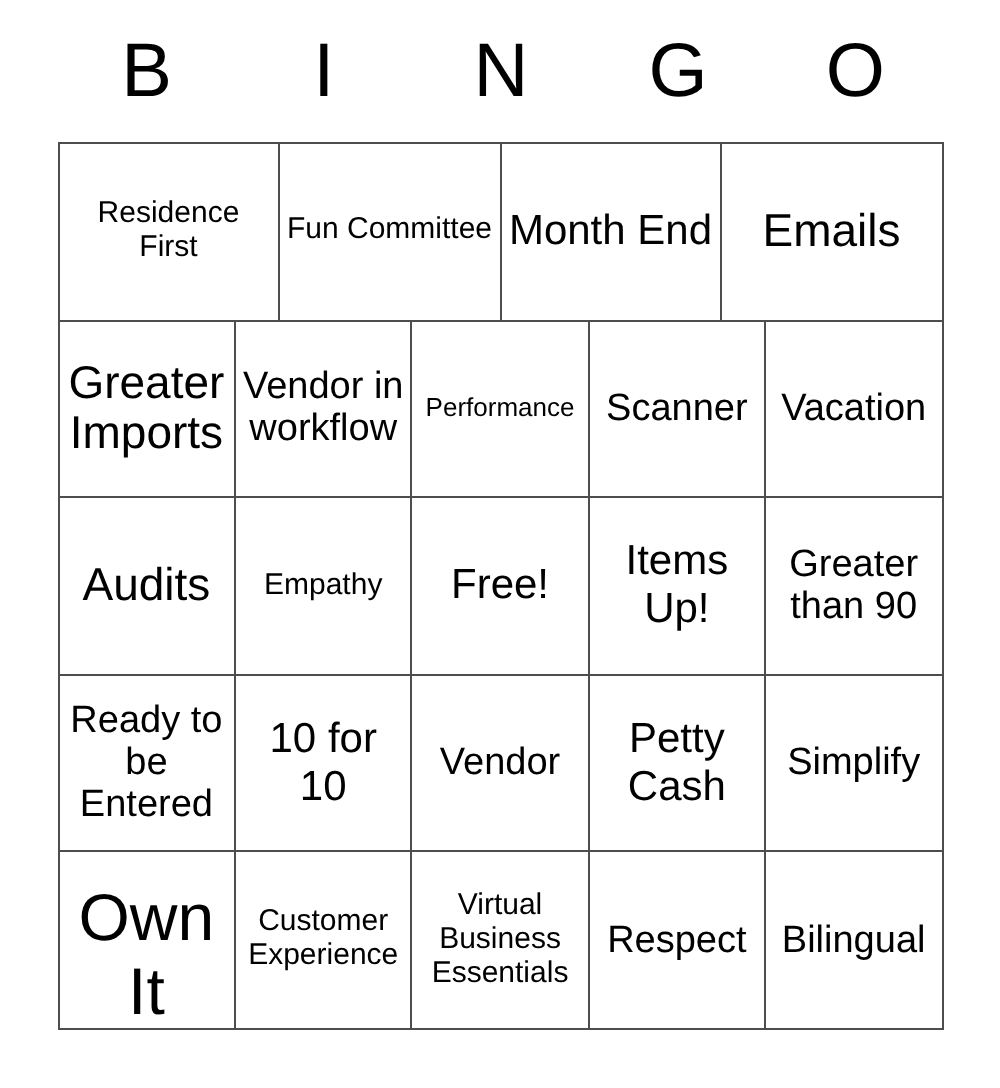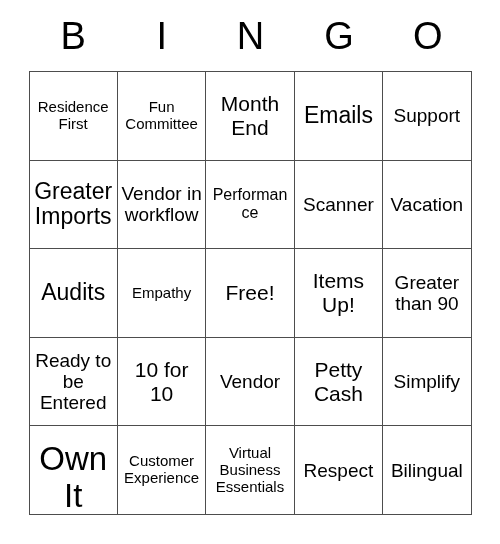--- a/index.html
+++ b/index.html
@@ -80,21 +80,21 @@
   }
   .cell-text {
     display: block;
     width: 100%;
     line-height: 1.12;
     color: #000000;
     word-wrap: break-word;
   }
 
   
-  .fs-xs  { font-size: 16px; }
+  .fs-xs  { font-size: 13px; }
   .fs-sm  { font-size: 15px; }
   .fs-md  { font-size: 19px; }
   .fs-lg  { font-size: 23px; text-align: center; }
   .fs-xl  { font-size: 21px; }
   .fs-xxl { font-size: 33px; margin-top: 16px; }
 </style>
 </head>
 <body>
 
 <div class="card">
@@ -115,23 +115,20 @@
         </div>
       <div class="bingo-cell">
           <span class="cell-text fs-sm">Fun Committee</span>
         </div>
       <div class="bingo-cell">
           <span class="cell-text fs-xl">Month End</span>
         </div>
       <div class="bingo-cell">
           <span class="cell-text fs-lg">Emails</span>
         </div>
-      <div class="bingo-cell">
-          <span class="cell-text fs-md">Support</span>
-        </div>
     </div>
 
     <div class="bingo-row">
       <div class="bingo-cell">
           <span class="cell-text fs-lg">Greater Imports</span>
         </div>
       <div class="bingo-cell">
           <span class="cell-text fs-md">Vendor in workflow</span>
         </div>
       <div class="bingo-cell">

